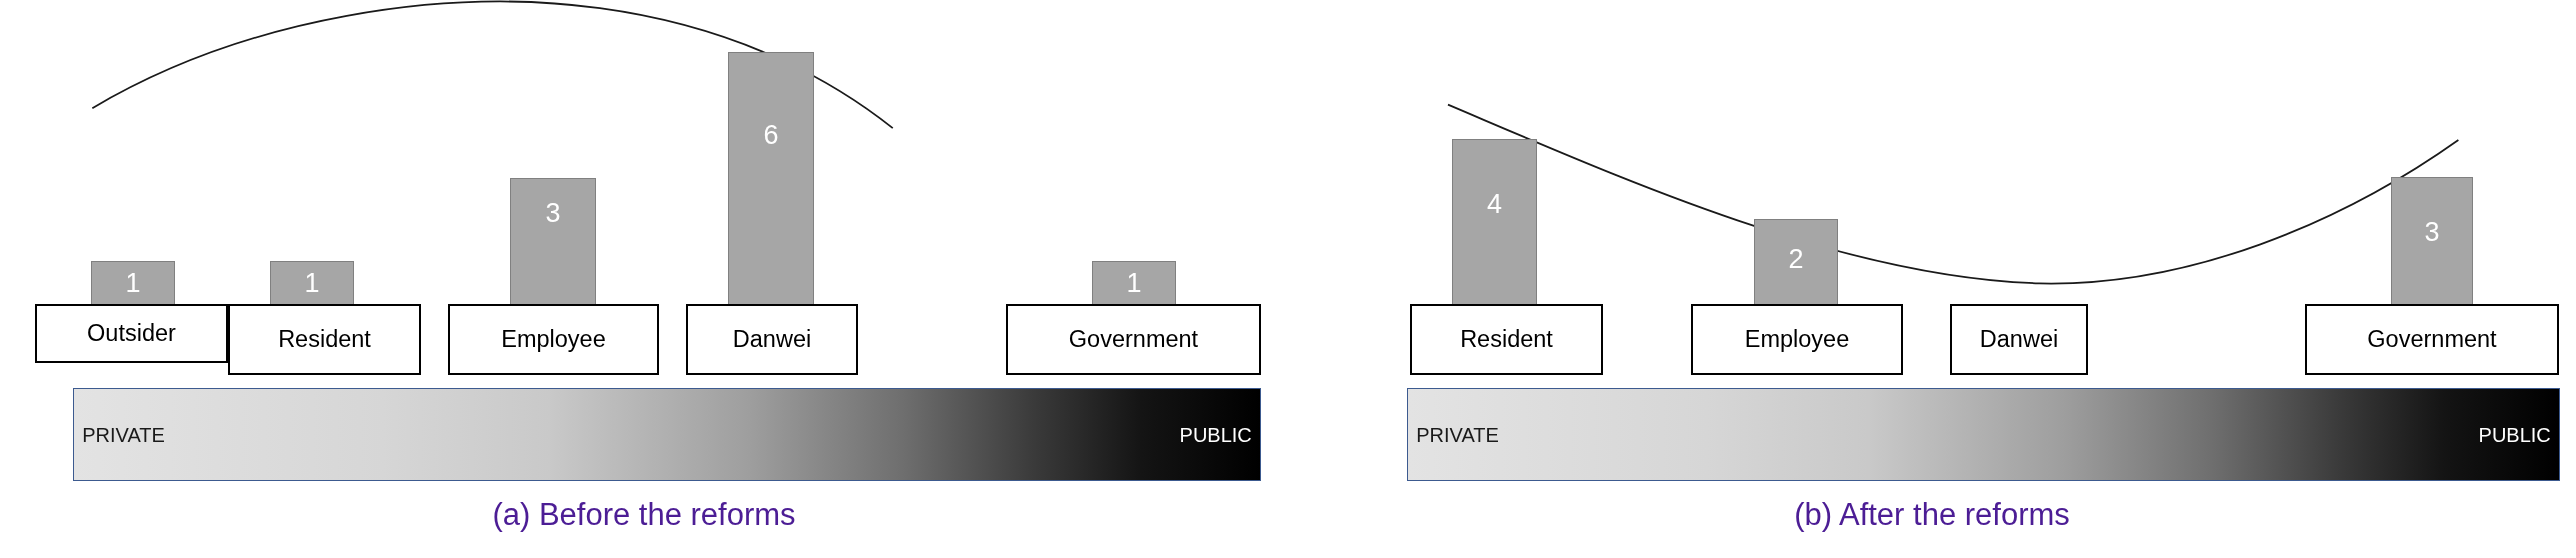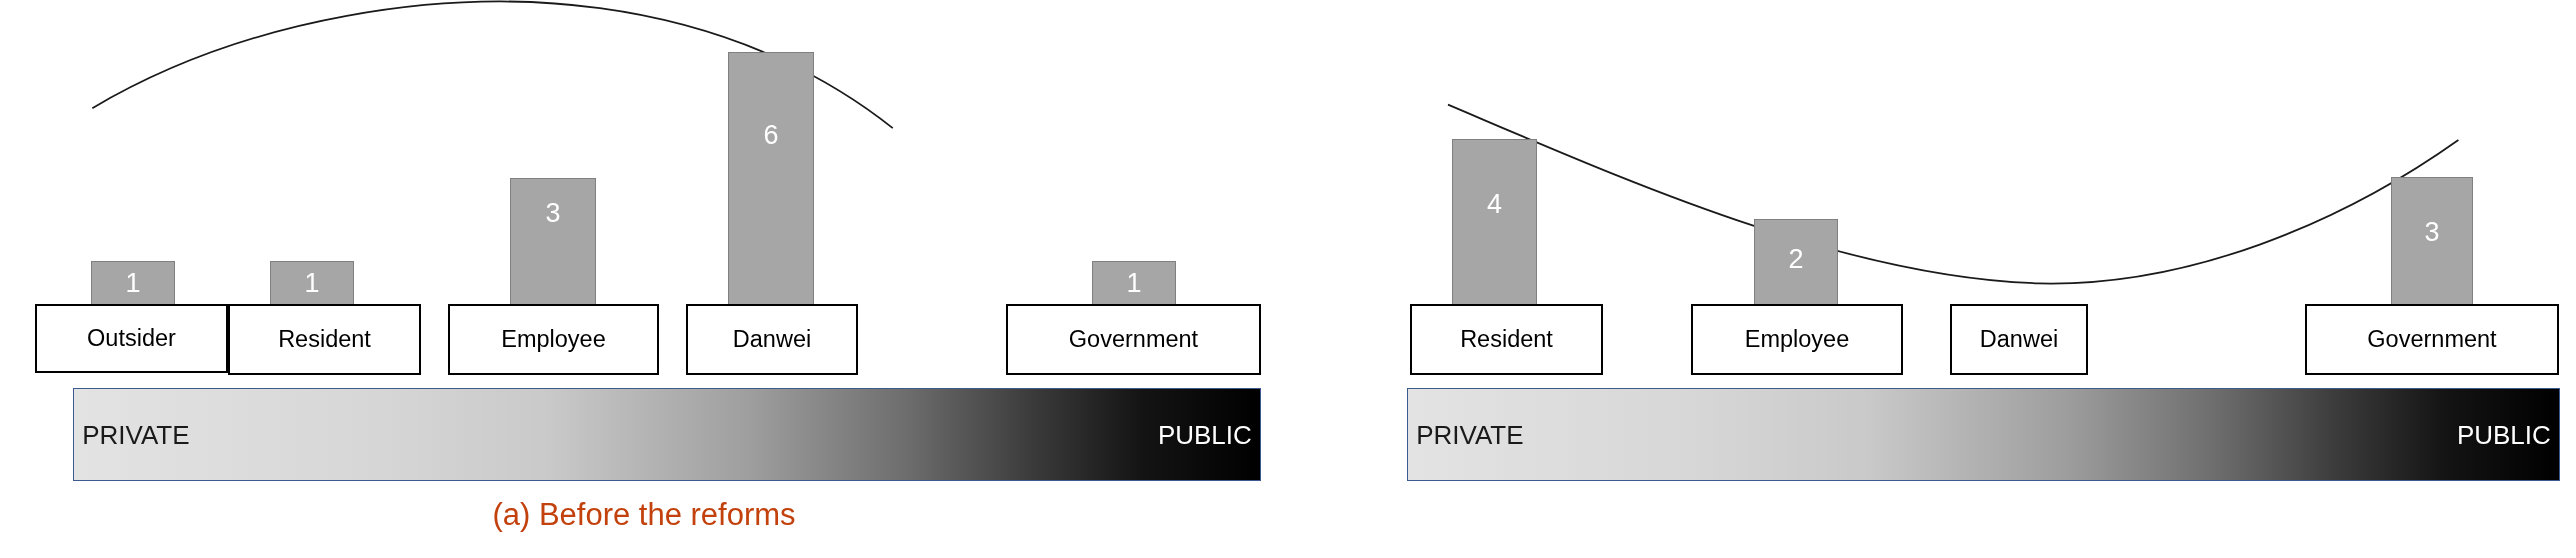--- a/index.html
+++ b/index.html
@@ -79,54 +79,54 @@
     box-sizing: border-box;
     border: 1.8px solid #3c5a8f;
     background: linear-gradient(to right, #e3e3e3 0%, #d6d6d6 26%, #c9c9c9 40%, #9e9e9e 57%, #6e6e6e 70%, #3a3a3a 81%, #141414 90%, #000000 100%);
     z-index: 1;
   }
   .spectrum .spectrum-left,
   .spectrum .spectrum-right {
     position: absolute;
     top: 50%;
     transform: translateY(-50%);
-    font-size: 26px;
+    font-size: 20px;
     line-height: 1;
     white-space: nowrap;
   }
   .spectrum .spectrum-left  { left: 8.2px;  color: #1a1a1a; }
   .spectrum .spectrum-right { right: 8.2px; color: #ffffff; text-align: center; }
 
   
   .caption {
     position: absolute;
     width: 100%;
     left: 0;
     top: 497px;
     text-align: center;
     font-size: 31px;
-    color: #c2410c;
+    color: #4c1d95;
     white-space: nowrap;
   }
 </style>
 </head>
 <body>
 
 <div id="stage">
 
   <div class="panel" id="panel-a">
 
     <svg class="svg-curve" viewBox="0 0 2190 949" preserveAspectRatio="none">
       <path d="M 157,184 C 420,28 760,-22 1020,14 C 1270,48 1430,148 1518,218" fill="none" stroke="#1a1a1a" stroke-width="3"></path>
     </svg>
 
     <div class="bar" style="left:91px; top:261px; width:84px; height:49px;">
       <span class="bar-value" style="top:8.2px;">1</span>
     </div>
-    <div class="actor-box" style="left:35px; top:304px; width:193px; height:69px;">
+    <div class="actor-box" style="left:35px; top:304px; width:193px; height:59px;">
       <span class="actor-label">Outsider</span>
     </div>
 
     <div class="bar" style="left:270px; top:261px; width:84px; height:49px;">
       <span class="bar-value" style="top:8.2px;">1</span>
     </div>
     <div class="actor-box" style="left:228px; top:304px; width:193px; height:71px;">
       <span class="actor-label">Resident</span>
     </div>
 
@@ -188,16 +188,17 @@
     </div>
     <div class="actor-box" style="left:1017px; top:304px; width:254px; height:71px;">
       <span class="actor-label">Government</span>
     </div>
 
     <div class="spectrum" style="left:119px; top:388px; width:1153px; height:93px;">
       <span class="spectrum-left">PRIVATE</span>
       <span class="spectrum-right">PUBLIC</span>
     </div>
 
+    <div class="caption">(b) After the reforms</div>
   </div>
 
 </div>
 
 
 </body></html>

